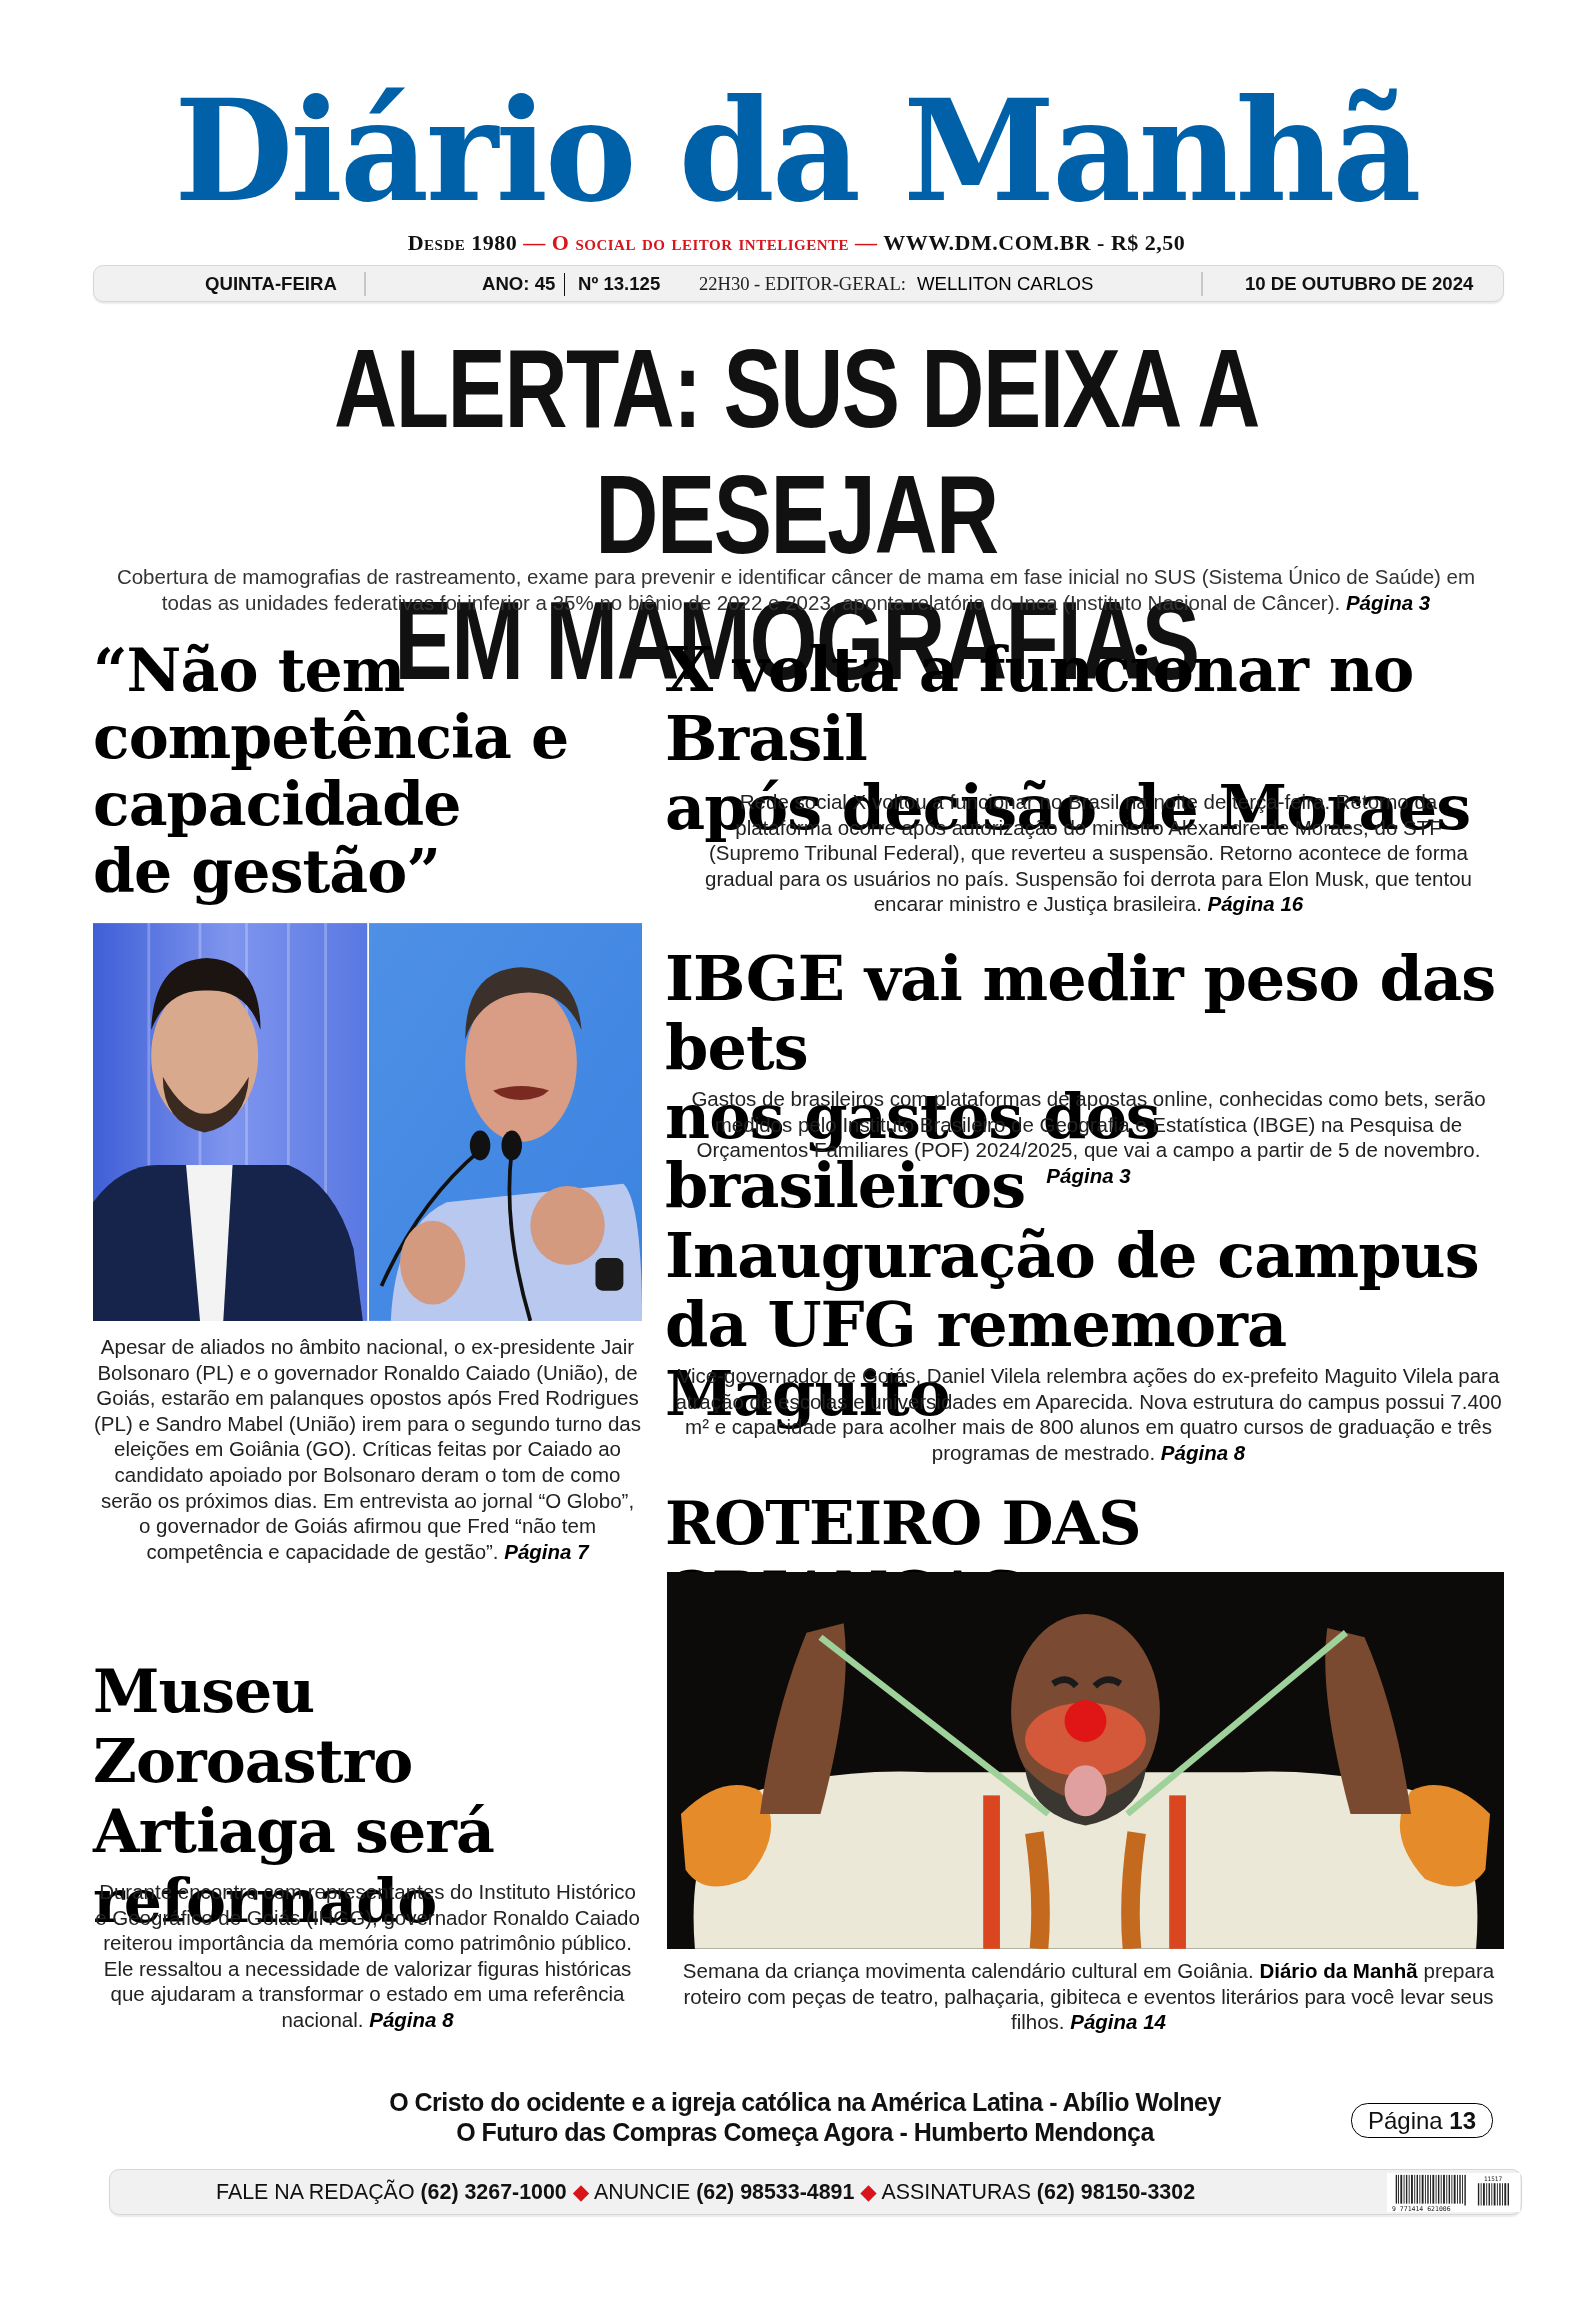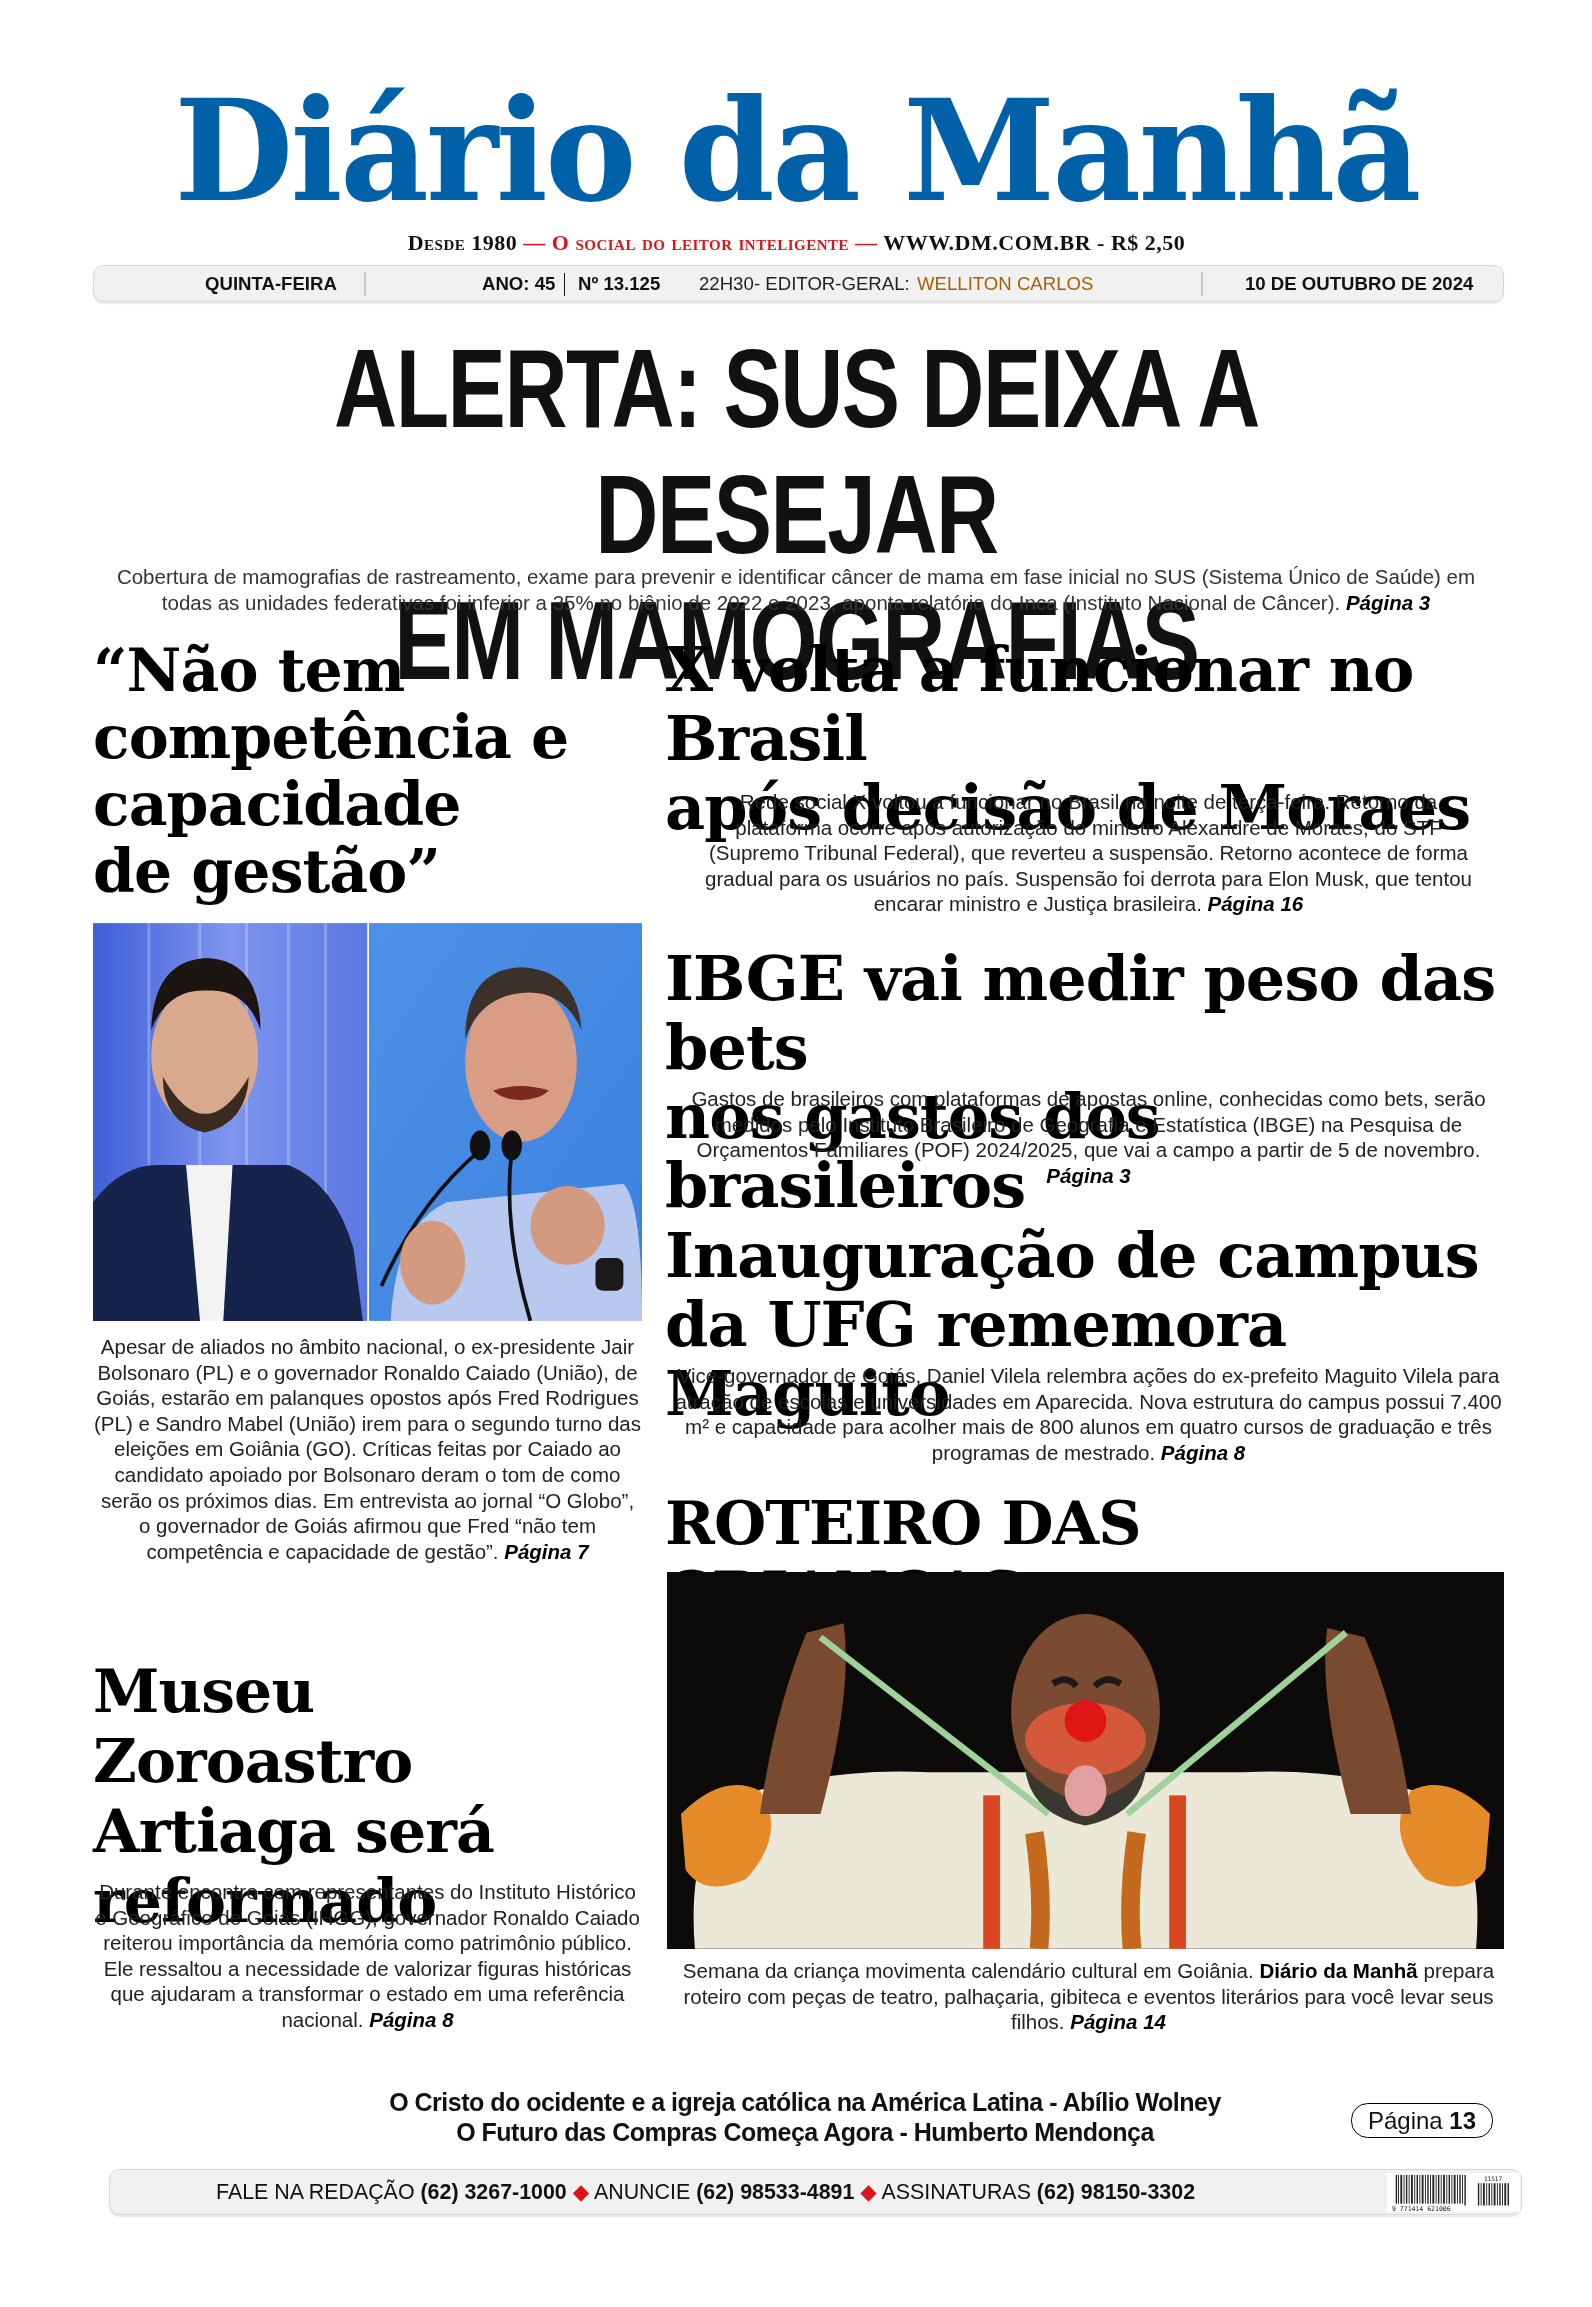--- a/index.html
+++ b/index.html
@@ -9,21 +9,21 @@
   
   .logo { left: 0; width: 1593px; top: 81px; text-align: center; font-family: "DejaVu Serif", serif; font-weight: 900; font-size: 140px; line-height: 140px; letter-spacing: -2.8px; transform: scaleX(0.98); }
   .tagline { left: 0; width: 1593px; top: 230px; text-align: center; font-family: "Liberation Serif", serif; font-weight: 700; font-size: 22px; letter-spacing: 0.5px; }
   .tagline .red { color: #d9141b; font-variant: small-caps; }
   .tagline .sc { font-variant: small-caps; }
 
   .infobar { left: 93px; top: 265px; width: 1409px; height: 35px; background: #f1f1f1; border: 0.9px solid #d6d6d6; border-radius: 10.2px; box-shadow: 0 1.4px 1.4px rgba(0,0,0,0.08); font-family: "Liberation Sans", sans-serif; font-size: 18.6px; }
   .infobar .cell { position: absolute; top: 0; height: 35px; line-height: 35px; white-space: nowrap; }
   .infobar .sep { position: absolute; top: 5.6px; width: 2.3px; height: 24px; background: #c8c8c8; }
   .b { font-weight: 700; }
-  .thin { font-weight: 400; color: #222; }
+  .thin { font-weight: 400; color: #222; font-family: Liberation Serif, serif; }
 
   
   .mainhead { left: 0; width: 1593px; top: 326px; text-align: center; font-family: "Liberation Sans", sans-serif; font-weight: 700; font-size: 112px; line-height: 126px; letter-spacing: -1.9px; transform: scaleX(0.78); transform-origin: center top; }
   .mainsub { left: 102px; width: 1388px; top: 564px; text-align: center; font-size: 20.5px; line-height: 26px; color: #333; }
 
   .pg { font-weight: 700; font-style: italic; color: #000; }
 
   
   .serifhead { font-family: "DejaVu Serif", serif; font-weight: 700; color: #000; text-align: left; letter-spacing: -0.9px; }
   .body { font-size: 20.5px; line-height: 25.6px; color: #222; text-align: center; }
@@ -45,21 +45,21 @@
 </div>
 
 <div class="abs infobar">
   <span class="cell b" style="left:63px;margin-left:48px;">QUINTA-FEIRA</span>
   <div class="sep" style="left:270px;"></div>
   <span class="cell b" style="left:388px;">ANO: 45</span>
   <div class="abs" style="left:470px;top:6.5px;width:0.9px;height:23px;background:#111;"></div>
   <span class="cell b" style="left:484px;">Nº 13.125</span>
   <span class="cell thin" style="left:605px;">22H30</span>
   <span class="cell thin" style="left:660px;">- EDITOR-GERAL:</span>
-  <span class="cell" style="left:823px;font-weight:400;color:#a16207;">WELLITON  CARLOS</span>
+  <span class="cell" style="left:823px;font-weight:400;color:#000000;">WELLITON  CARLOS</span>
   <div class="sep" style="left:1107px;"></div>
   <span class="cell b" style="left:1151px;">10 DE OUTUBRO DE 2024</span>
 </div>
 
 <div class="abs mainhead">
   <div>ALERTA: SUS DEIXA A DESEJAR</div>
   <div>EM MAMOGRAFIAS</div>
 </div>
 <div class="abs mainsub">
   <span>Cobertura de mamografias de rastreamento, exame para prevenir e identificar câncer de mama em fase inicial no SUS (Sistema Único de Saúde) em todas as unidades federativas foi inferior a 35% no biênio de 2022 e 2023, aponta relatório do Inca (Instituto Nacional de Câncer).</span>

